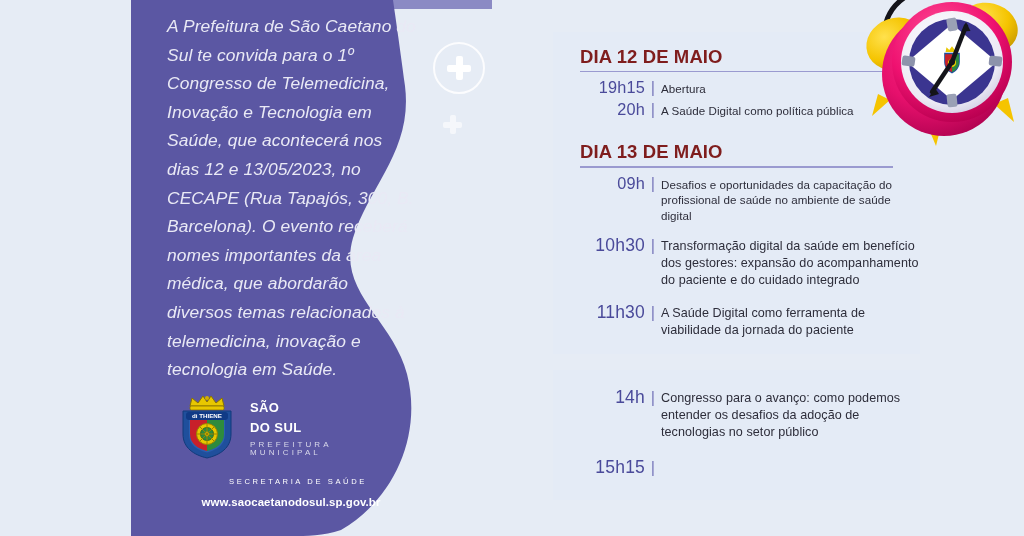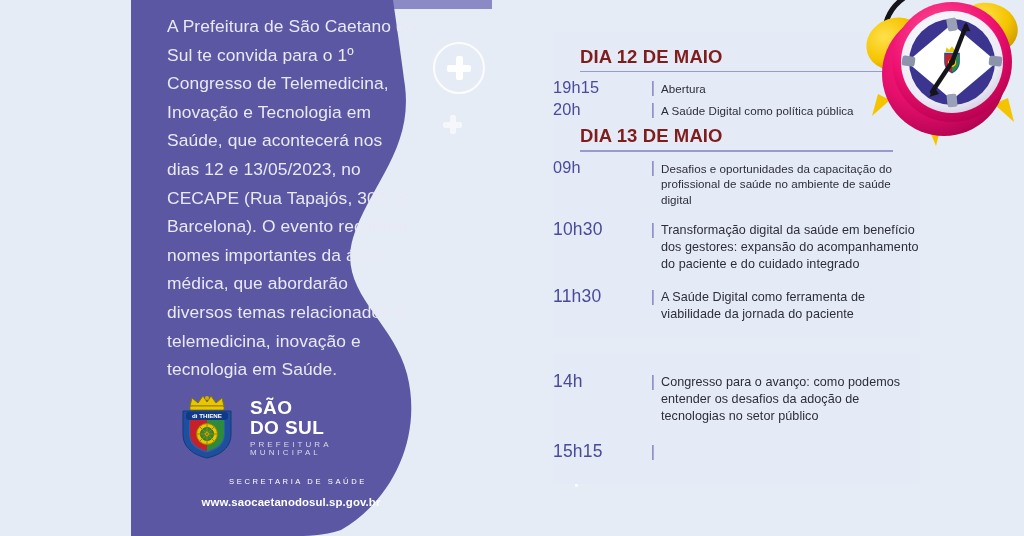--- a/index.html
+++ b/index.html
@@ -21,42 +21,42 @@
 
   
   .purple-panel{
     position:absolute; left:131px; top:0; width:370px; height:536px;
     z-index:2;
   }
   .purple-panel svg{ display:block; width:370px; height:536px; }
 
   .panel-content{
     position:absolute; left:131px; top:0; width:290px; height:536px;
-    z-index:3; padding:12px 0 0 36px;
+    z-index:3; padding:12px 0 0 36px;font-style:italic;
   }
 
   .invite-text{
     color:#e9e9f5;
     font-size:17.4px;
     line-height:28.6px;
     letter-spacing:.1px;
     width:250px;
     font-weight:400;
   }
 
   
   .logo-block{
     position:absolute; left:176px; top:392px; width:230px; z-index:4;
   }
   .logo-row{ display:flex; align-items:center; gap:12px; }
   .crest{ position:relative; width:62px; height:68px; flex:0 0 auto; }
   .crest svg{ display:block; }
   .wordmark{ line-height:1; padding-top:2px; }
   .wordmark .w-line{
-    color:#ffffff; font-weight:bold; font-size:19px;
+    color:#ffffff; font-weight:bold; font-size:13px;
     letter-spacing:.4px; line-height:20px; display:block;
   }
   .wordmark .w-sub{
     color:#d9d9ea; font-size:8px; letter-spacing:3.1px;
     display:block; margin-top:3px; font-weight:400;
   }
   .secretaria{
     color:#ffffff; font-size:7.6px; letter-spacing:2.6px;
     font-weight:normal; text-align:center; margin-top:17px; margin-left:14px;
   }
@@ -93,21 +93,21 @@
     height:1.4px; background:#9a9ad0; margin:3px 27px 6px 27px;
   }
 
   .rows{ }
   .row{
     display:flex; align-items:flex-start;
     margin-bottom:3px;
   }
   .row .time{
     color:#4a4a9a; font-size:16.3px; font-weight:400;
-    width:92px; text-align:left; flex:0 0 92px;
+    width:92px; text-align:right; flex:0 0 92px;
     line-height:19px; letter-spacing:.2px;
   }
   .row .sep{
     color:#7b7bbd; font-size:16.5px; width:16px; flex:0 0 16px;
     text-align:center; line-height:19px;
   }
   .row .desc{
     color:#2d2d3a; font-size:11.6px; line-height:15.4px;
     flex:1 1 auto; padding-top:3px; letter-spacing:.05px;
   }
@@ -246,21 +246,21 @@
             <span class="desc">Abertura</span>
           </div>
           <div class="row">
             <span class="time">20h</span>
             <span class="sep">|</span>
             <span class="desc">A Saúde Digital como política pública</span>
           </div>
         </div>
       </div>
 
-      <div style="margin-top:6px;">
+      <div style="margin-top:22px;">
         <div class="day-title">DIA 13 DE MAIO</div>
         <div class="day-rule"></div>
         <div class="rows">
           <div class="row tall">
             <span class="time">09h</span>
             <span class="sep">|</span>
             <span class="desc">Desafios e oportunidades da capacitação do profissional de saúde no ambiente de saúde digital</span>
           </div>
           <div class="row big tall">
             <span class="time">10h30</span>

